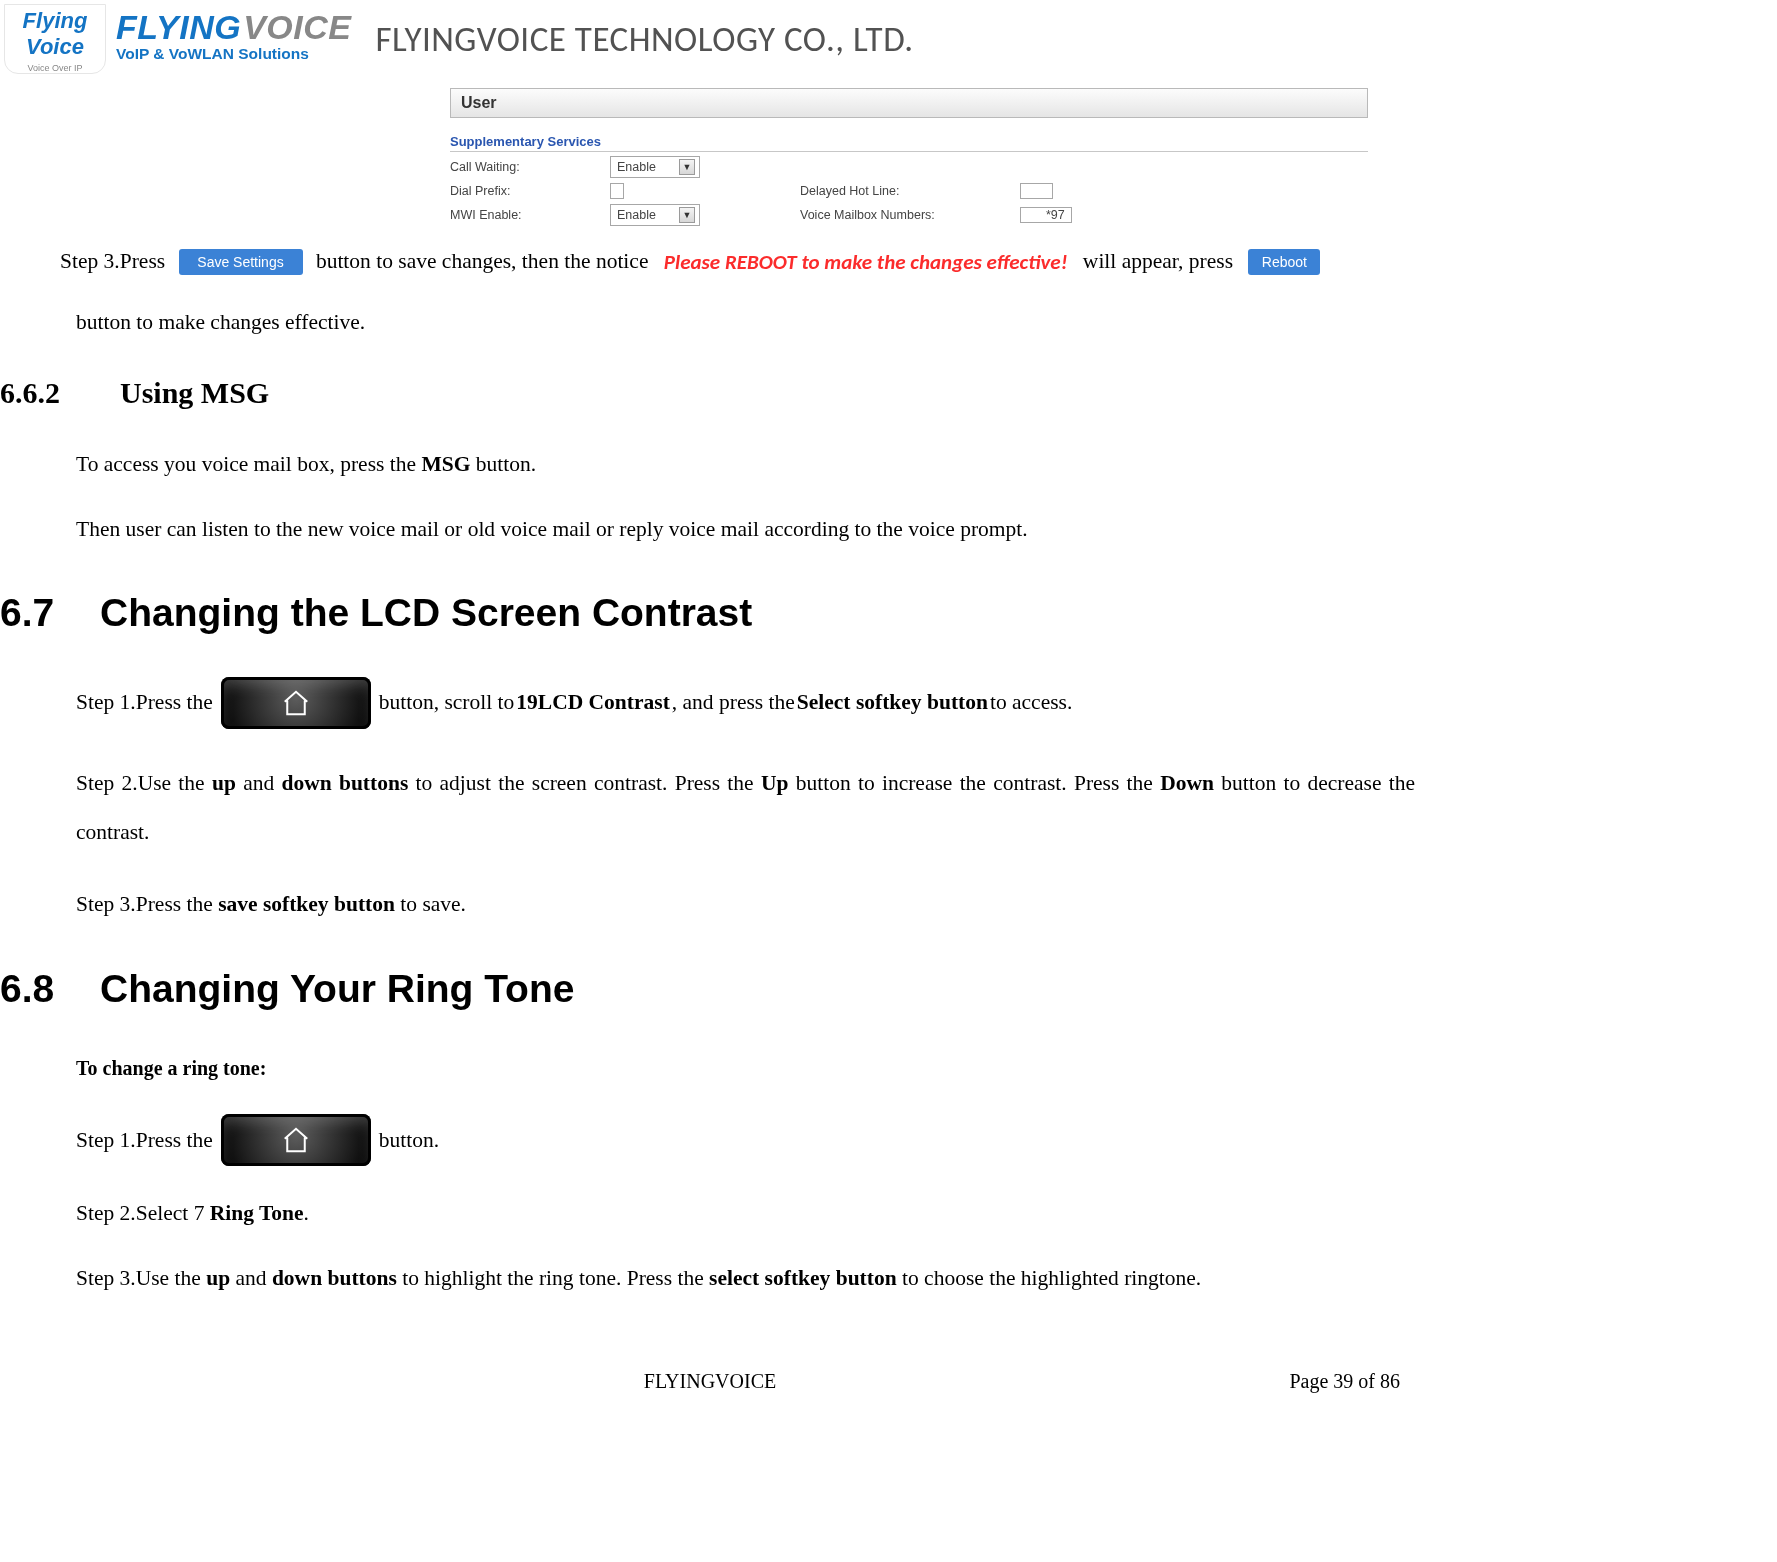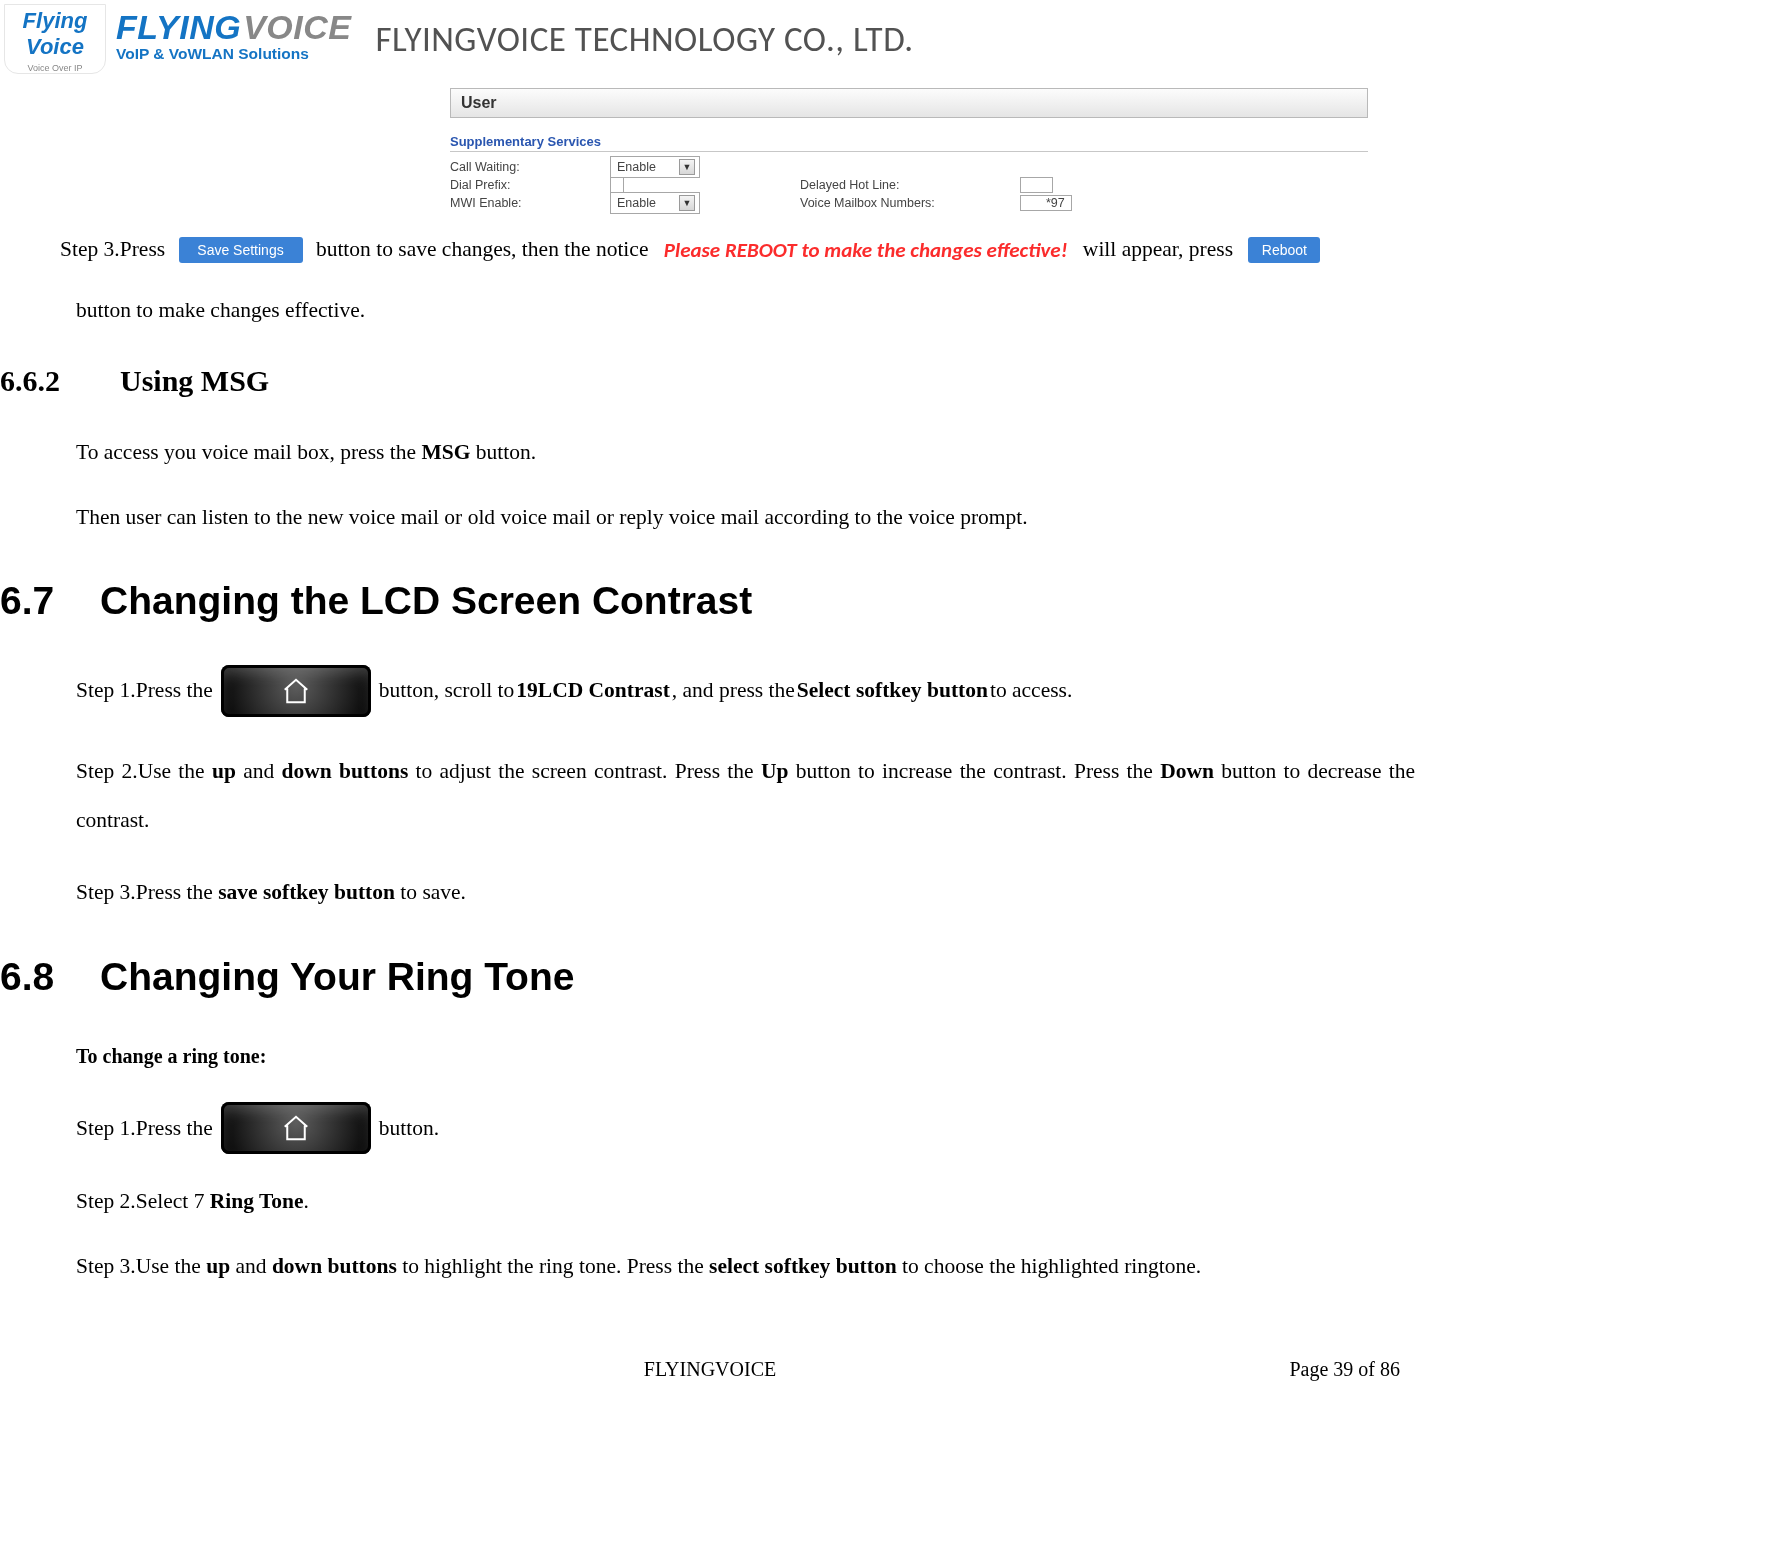--- a/index.html
+++ b/index.html
@@ -81,20 +81,21 @@
     color: #2a56b0;
     font-weight: bold;
     font-size: 13px;
     padding: 16px 0 2px 0;
     border-bottom: 1px solid #c7c7c7;
     margin-bottom: 4px;
   }
   .ui-grid {
     display: grid;
     grid-template-columns: 160px 190px 220px 180px;
+    row-gap: 6px;
     align-items: center;
     font-size: 12.5px;
     color: #444;
   }
   .ui-select {
     display: inline-flex;
     align-items: center;
     border: 1px solid #a7a7a7;
     background: #fff;
     height: 22px;

